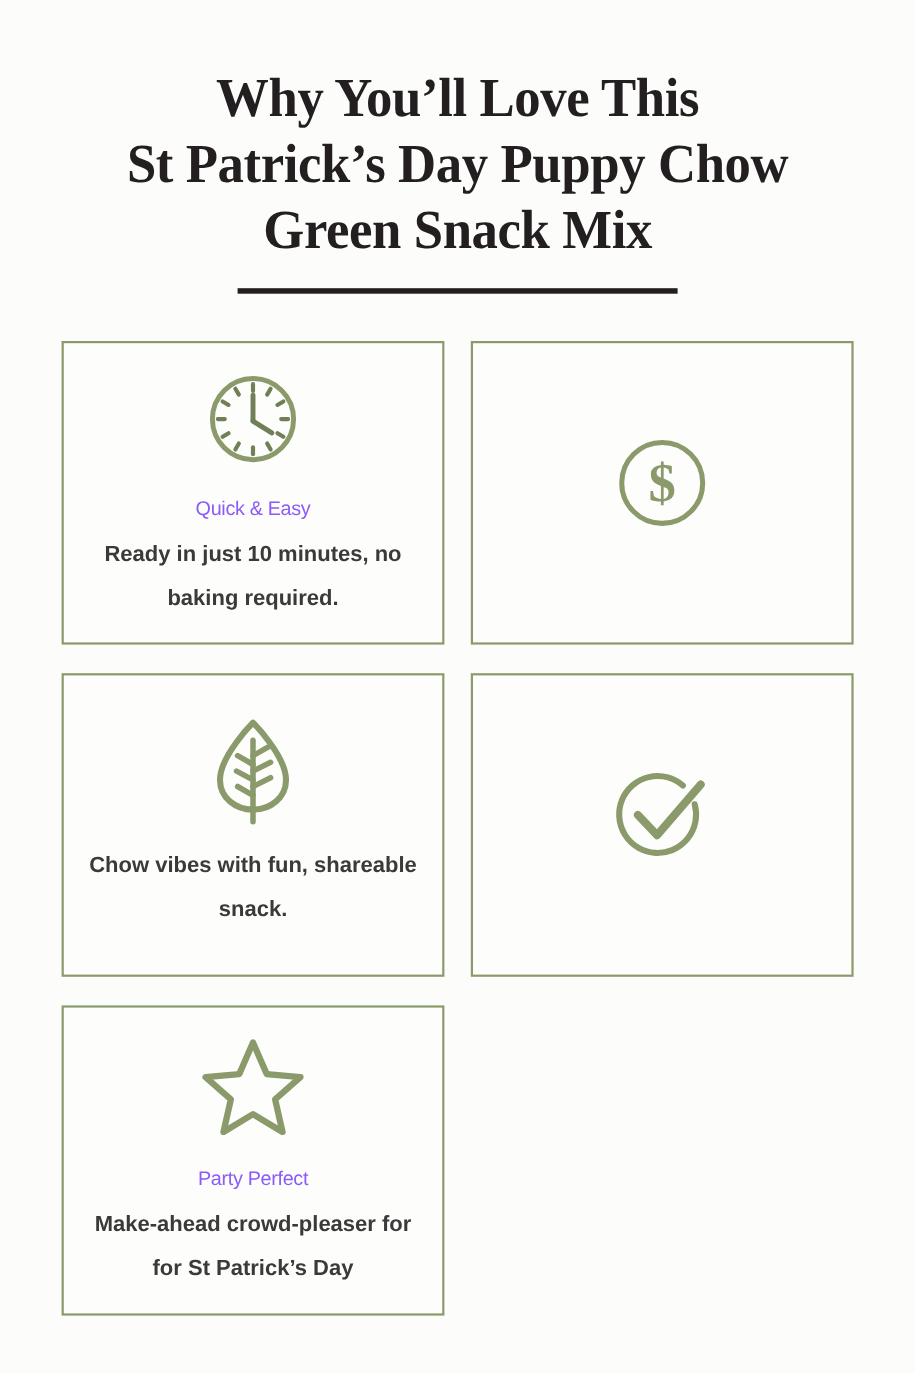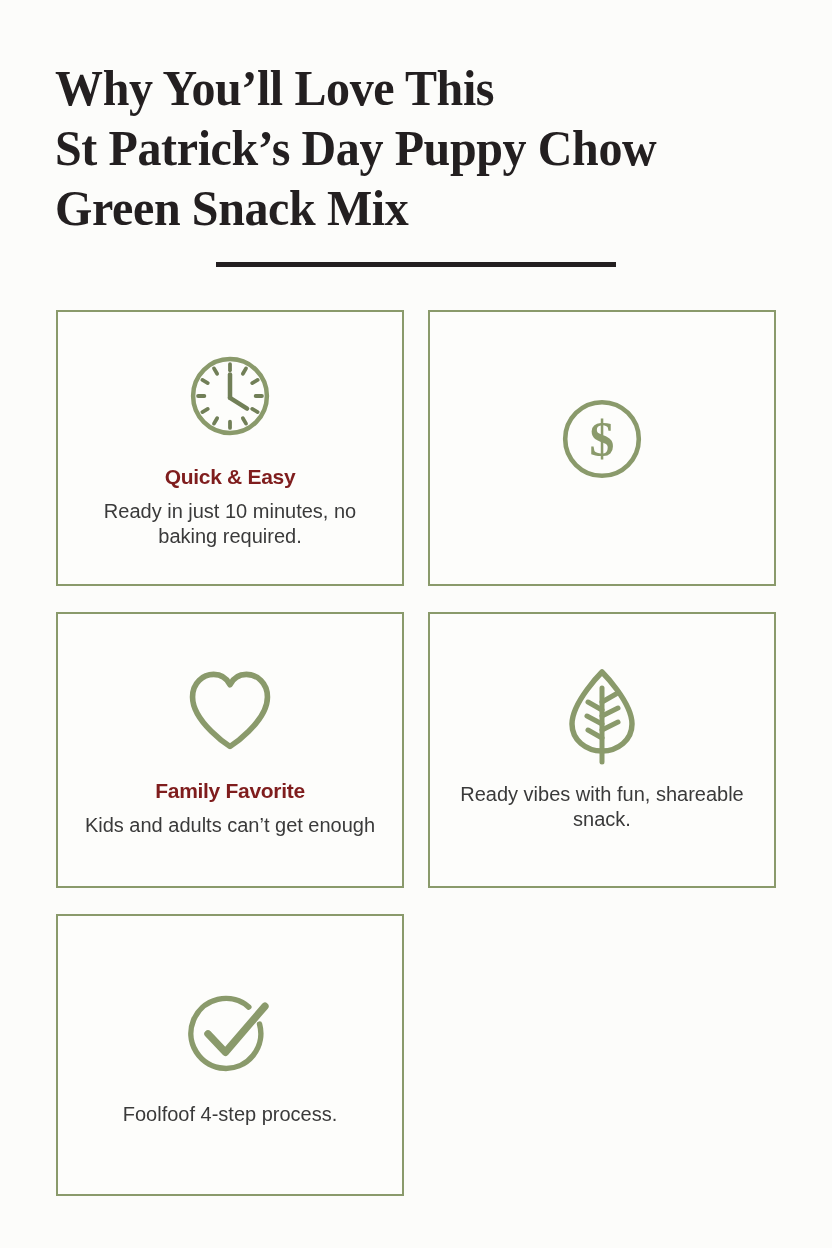--- a/index.html
+++ b/index.html
@@ -16,21 +16,21 @@
   .page {
     position: relative;
     width: 832px;
     height: 1248px;
     box-sizing: border-box;
   }
 
   
   .title-block {
     padding-top: 58px;
-    text-align: left;
+    text-align: center;
   }
   .headline {
     font-family: "Liberation Serif", serif;
     font-weight: bold;
     font-size: 50px;
     line-height: 60px;
     color: #231f20;
     letter-spacing: -0.4px;
     margin: 0;
     padding: 0 40px;
@@ -75,32 +75,32 @@
     display: flex;
     align-items: center;
     justify-content: center;
     margin-bottom: 14px;
   }
   .icon-wrap svg {
     display: block;
   }
   .card-title {
     font-family: "Liberation Sans", sans-serif;
-    font-weight: bold;
-    font-size: 21px;
+    font-weight: normal;
+    font-size: 18px;
     line-height: 30px;
-    color: #7f1d1d;
+    color: #8b5cf6;
     margin: 0 0 7px 0;
     letter-spacing: -0.3px;
   }
   .card-desc {
     font-family: "Liberation Sans", sans-serif;
-    font-weight: 400;
+    font-weight: 700;
     font-size: 20px;
-    line-height: 25px;
+    line-height: 40px;
     color: #3a3a3a;
     margin: 0;
     max-width: 310px;
   }
 
   
   .card.r3 .icon-wrap { margin-bottom: 18px; }
 </style>
 </head>
 <body>
@@ -148,53 +148,52 @@
 
     <div class="card r1">
       <div class="icon-wrap">
         <svg width="92" height="92" viewBox="0 0 100 100" aria-hidden="true">
           <circle cx="50" cy="50" r="40" fill="none" stroke="#8a9a6b" stroke-width="5"></circle>
           <text x="50" y="50" text-anchor="middle" dominant-baseline="central" font-family="Liberation Serif, serif" font-size="54" font-weight="bold" fill="#8a9a6b">$</text>
         </svg>
       </div>
     </div>
 
-    <div class="card r2">
-      <div class="icon-wrap">
-        <svg width="94" height="88" viewBox="0 0 100 94" aria-hidden="true">
-          <path d="M50 86 C50 86 10 60 10 33 C10 18 21 9 32.5 9 C41 9 47 14 50 20 C53 14 59 9 67.5 9 C79 9 90 18 90 33 C90 60 50 86 50 86 Z" fill="none" stroke="#8a9a6b" stroke-width="6" stroke-linejoin="round"></path>
-        </svg>
-      </div>
-      <p class="card-title">Family Favorite</p>
-      <p class="card-desc">Kids and adults can’t get enough</p>
-    </div>
 
     <div class="card r2">
       <div class="icon-wrap">
         <svg width="80" height="100" viewBox="0 0 80 100" aria-hidden="true">
           <path d="M40 6 C40 6 70 36 70 58 C70 74 56 85 40 85 C24 85 10 74 10 58 C10 36 40 6 40 6 Z" fill="none" stroke="#8a9a6b" stroke-width="5.5" stroke-linejoin="round"></path>
           <g stroke="#8a9a6b" stroke-width="5" stroke-linecap="round" fill="none">
             <line x1="40" y1="22" x2="40" y2="96"></line>
             <line x1="40" y1="36" x2="54" y2="28"></line>
             <line x1="40" y1="50" x2="56" y2="42"></line>
             <line x1="40" y1="64" x2="56" y2="56"></line>
             <line x1="40" y1="44" x2="26" y2="36"></line>
             <line x1="40" y1="58" x2="25" y2="50"></line>
             <line x1="40" y1="72" x2="26" y2="64"></line>
           </g>
         </svg>
       </div>
-      <p class="card-desc">Ready vibes with fun, shareable snack.</p>
+      <p class="card-desc">Chow vibes with fun, shareable snack.</p>
     </div>
 
     <div class="card r3">
       <div class="icon-wrap">
         <svg width="92" height="92" viewBox="0 0 100 100" aria-hidden="true">
           <path d="M74 26 A38 38 0 1 0 83 46" fill="none" stroke="#8a9a6b" stroke-width="6" stroke-linecap="round" transform="rotate(-8 50 50)"></path>
           <path d="M26 52 L45 72 L88 22" fill="none" stroke="#8a9a6b" stroke-width="8" stroke-linecap="round" stroke-linejoin="round"></path>
         </svg>
       </div>
-      <p class="card-desc">Foolfoof 4-step process.</p>
     </div>
 
+    <div class="card r3">
+      <div class="icon-wrap">
+        <svg width="96" height="92" viewBox="0 0 100 96" aria-hidden="true">
+          <path d="M50 8 L63 38 L95 41 L71 62 L78 93 L50 76 L22 93 L29 62 L5 41 L37 38 Z" fill="none" stroke="#8a9a6b" stroke-width="6" stroke-linejoin="round"></path>
+        </svg>
+      </div>
+      <p class="card-title">Party Perfect</p>
+      <p class="card-desc">Make-ahead crowd-pleaser for for St Patrick’s Day</p>
+    </div>
 
   </div>
 </div>
 
 </body></html>

